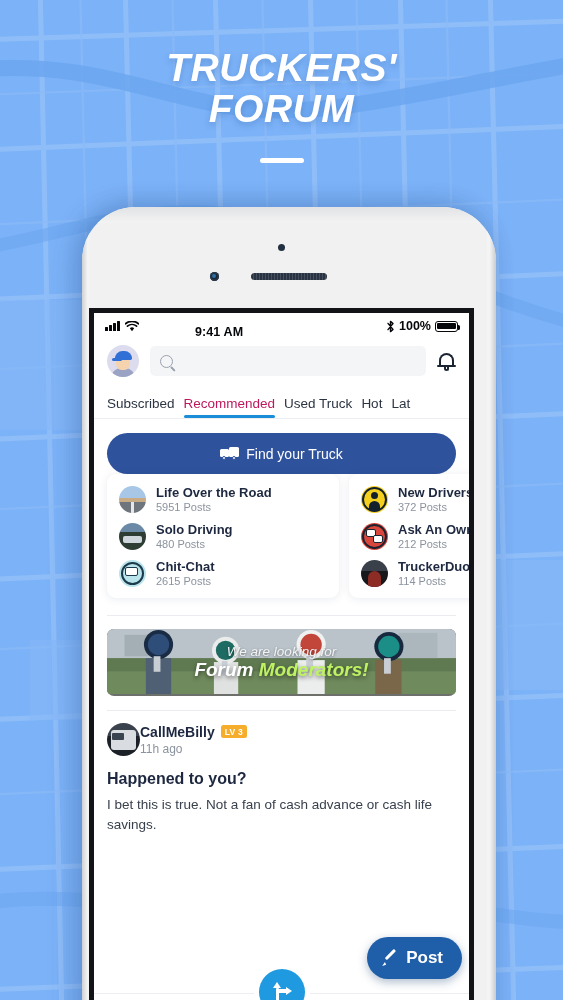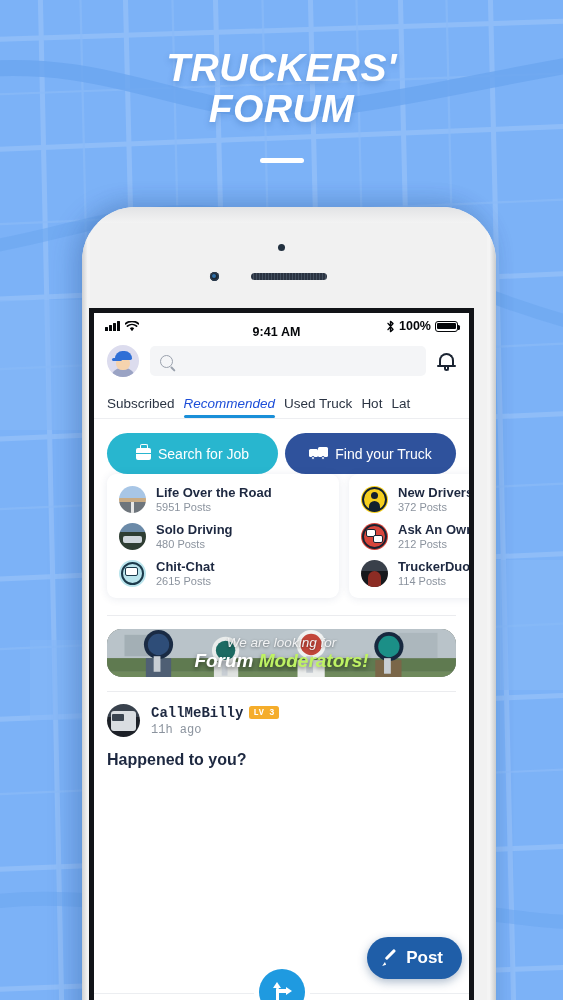--- a/index.html
+++ b/index.html
@@ -82,21 +82,21 @@
   }
   .screen-inner { position:absolute; inset:0; overflow:hidden; background:#fff; }
 
   
   .statusbar {
     height:26px; display:flex; align-items:center; padding:0 11px;
     font-size:12.5px; font-weight:bold; color:#05070a;
     background:#fff;
   }
   .sb-left { display:flex; align-items:center; gap:5px; width:90px; }
-  .sb-mid { flex:1; text-align:center; letter-spacing:0.1px;margin-top:11px; }
+  .sb-mid { flex:1; text-align:left; letter-spacing:0.1px;margin-top:11px; }
   .sb-right { display:flex; align-items:center; gap:4px; justify-content:flex-end; width:100px; }
   .signal { display:flex; align-items:flex-end; gap:1.5px; height:10px; }
   .signal b { width:2.6px; background:#05070a; border-radius:0.5px; display:block; }
   .signal b:nth-child(1){height:4px}.signal b:nth-child(2){height:6px}
   .signal b:nth-child(3){height:8px}.signal b:nth-child(4){height:10px}
   .batt { width:23px; height:11px; border:1.6px solid #05070a; border-radius:3px; position:relative; }
   .batt i { position:absolute; inset:1.3px; background:#05070a; border-radius:1px; }
   .batt::after{content:"";position:absolute;right:-3.4px;top:3px;width:2px;height:5px;
                background:#05070a;border-radius:0 1.5px 1.5px 0;}
 
@@ -124,21 +124,21 @@
   .bell .base{position:absolute;left:0;bottom:5px;width:19px;height:2px;background:#1b2432;border-radius:2px;}
   .bell .clap{position:absolute;left:7px;bottom:1px;width:5px;height:4px;
     border:2px solid #1b2432;border-top:none;border-radius:0 0 5px 5px;}
 
   
   .tabs {
     display:flex; align-items:flex-end; gap:9px; padding:0 13px;
     border-bottom:1px solid #edeef1; height:34px; white-space:nowrap; overflow:hidden;
   }
   .tab { font-size:13.5px; color:#2b3443; padding-bottom:7px; position:relative; }
-  .tab.active { color:#1d4ed8; font-weight:normal;font-style:italic; }
+  .tab.active { color:#be185d; font-weight:normal; }
   .tab.active::after{
     content:""; position:absolute; left:0; right:0; bottom:0; height:3px;
     background:#1a8fd8; border-radius:2px;
   }
 
   
   .actions { display:flex; padding:14px 13px 0; gap:7px; }
   .act {
     height:41px; flex:1; border-radius:21px;
     display:flex; align-items:center; justify-content:center; gap:7px;
@@ -195,39 +195,39 @@
   .av-ask .r{position:absolute;inset:1px;border:2.5px solid #1b2230;border-radius:50%;}
   .av-ask .c{position:absolute;left:5px;top:6px;width:10px;height:8px;background:#fff;border:1.6px solid #1b2230;border-radius:2px;}
   .av-ask .c2{position:absolute;left:12px;top:12px;width:10px;height:8px;background:#fff;border:1.6px solid #1b2230;border-radius:2px;}
   .av-duo{background:linear-gradient(#39404a 0 40%,#16181c 40% 100%);}
   .av-duo::after{content:"";position:absolute;left:7px;top:11px;width:13px;height:16px;border-radius:7px 7px 0 0;background:#8c2c24;}
 
   .divider { height:1px; background:#ebecef; margin:17px 13px 0; }
 
   
   .banner {
-    margin:13px 13px 0; height:48px; border-radius:15px; overflow:hidden;
+    margin:13px 13px 0; height:67px; border-radius:7px; overflow:hidden;
     position:relative; background:#6d6f6a;
   }
   .banner .bgimg { position:absolute; inset:0; }
   .banner .txt {
     position:absolute; inset:0; display:flex; flex-direction:column;
     align-items:center; justify-content:center; gap:0px;
   }
   .banner .l1 { font-size:13.5px; font-style:italic; color:#f2f3f4; font-weight:normal;
                 text-shadow:0 1px 3px rgba(0,0,0,.45); }
   .banner .l2 { font-size:19px; font-style:italic; font-weight:bold; color:#ffffff;
                 text-shadow:0 2px 4px rgba(0,0,0,.5); }
   .banner .l2 span { color:#bef264; }
 
   .divider2 { height:1px; background:#ebecef; margin:14px 13px 0; }
 
   
   .post { padding:12px 13px 0; }
-  .post-user { display:flex; align-items:center; gap:11px;font-family:Liberation Mono, monospace; }
+  .post-user { display:flex; align-items:center; gap:0; }
   .pav { width:33px;height:33px;border-radius:50%;flex:0 0 33px;position:relative;overflow:hidden;
          background:linear-gradient(#39424d 0 40%,#1c2027 40% 100%); }
   .pav .tr{position:absolute;left:4px;top:7px;width:25px;height:20px;background:#d9dde1;border-radius:3px;}
   .pav .tw{position:absolute;left:5px;top:10px;width:12px;height:7px;background:#3a4450;border-radius:1px;}
   .pname-row { display:flex; align-items:center; gap:6px; }
   .pname { font-size:14px; font-weight:bold; color:#1d2840; }
   .lvl { background:#f5ad2b; color:#fff; font-size:8.5px; font-weight:bold;
          padding:1.5px 4px; border-radius:2.5px; letter-spacing:0.2px; }
   .pwhen { font-size:12px; color:#8b939e; margin-top:2px; }
   .ptitle { font-size:16px; font-weight:bold; color:#1d2840; margin-top:14px; }
@@ -381,24 +381,20 @@
 
     <div class="tabs">
       <div class="tab">Subscribed</div>
       <div class="tab active">Recommended</div>
       <div class="tab">Used Truck</div>
       <div class="tab">Hot</div>
       <div class="tab">Lat</div>
     </div>
 
     <div class="actions">
-      <div class="act job">
-        <span class="ic-case"></span>
-        <span>Search for Job</span>
-      </div>
       <div class="act truck">
         <span class="ic-truck">
           <span class="cab"></span>
               <span class="box"></span>
               <span class="w1"></span>
               <span class="w2"></span>
         </span>
         <span>Find your Truck</span>
       </div>
     </div>
@@ -516,20 +512,21 @@
             </span>
         <span>
           <span class="pname-row">
             <span class="pname">CallMeBilly</span>
             <span class="lvl">LV 3</span>
           </span>
           <span class="pwhen" style="display:block">11h ago</span>
         </span>
       </div>
       <div class="ptitle">Happened to you?</div>
+      <div class="pbody">I bet this is true. Not a fan of cash advance or cash life savings.</div>
     </div>
 
     <div class="fab">
       <span class="pencil"></span>
       <span>Post</span>
     </div>
 
     <div class="corner-notch"></div>
     <div class="bottomnav">
 

